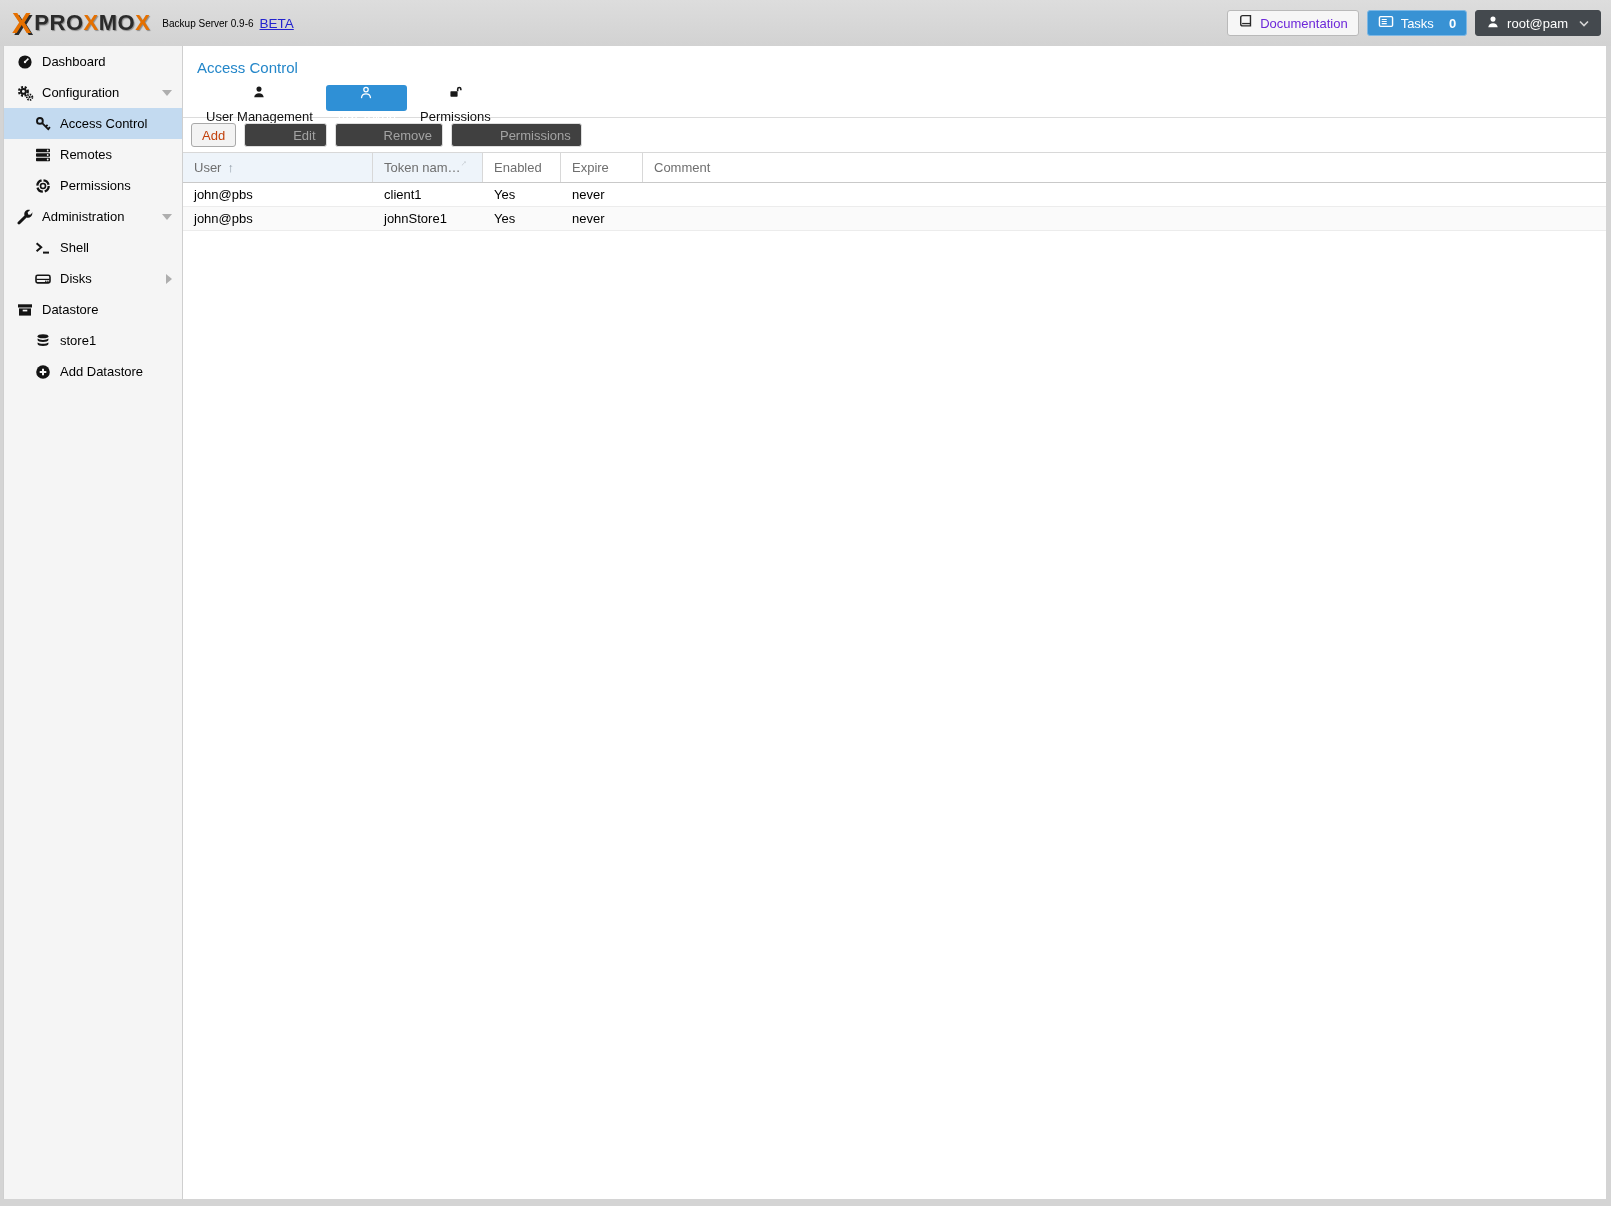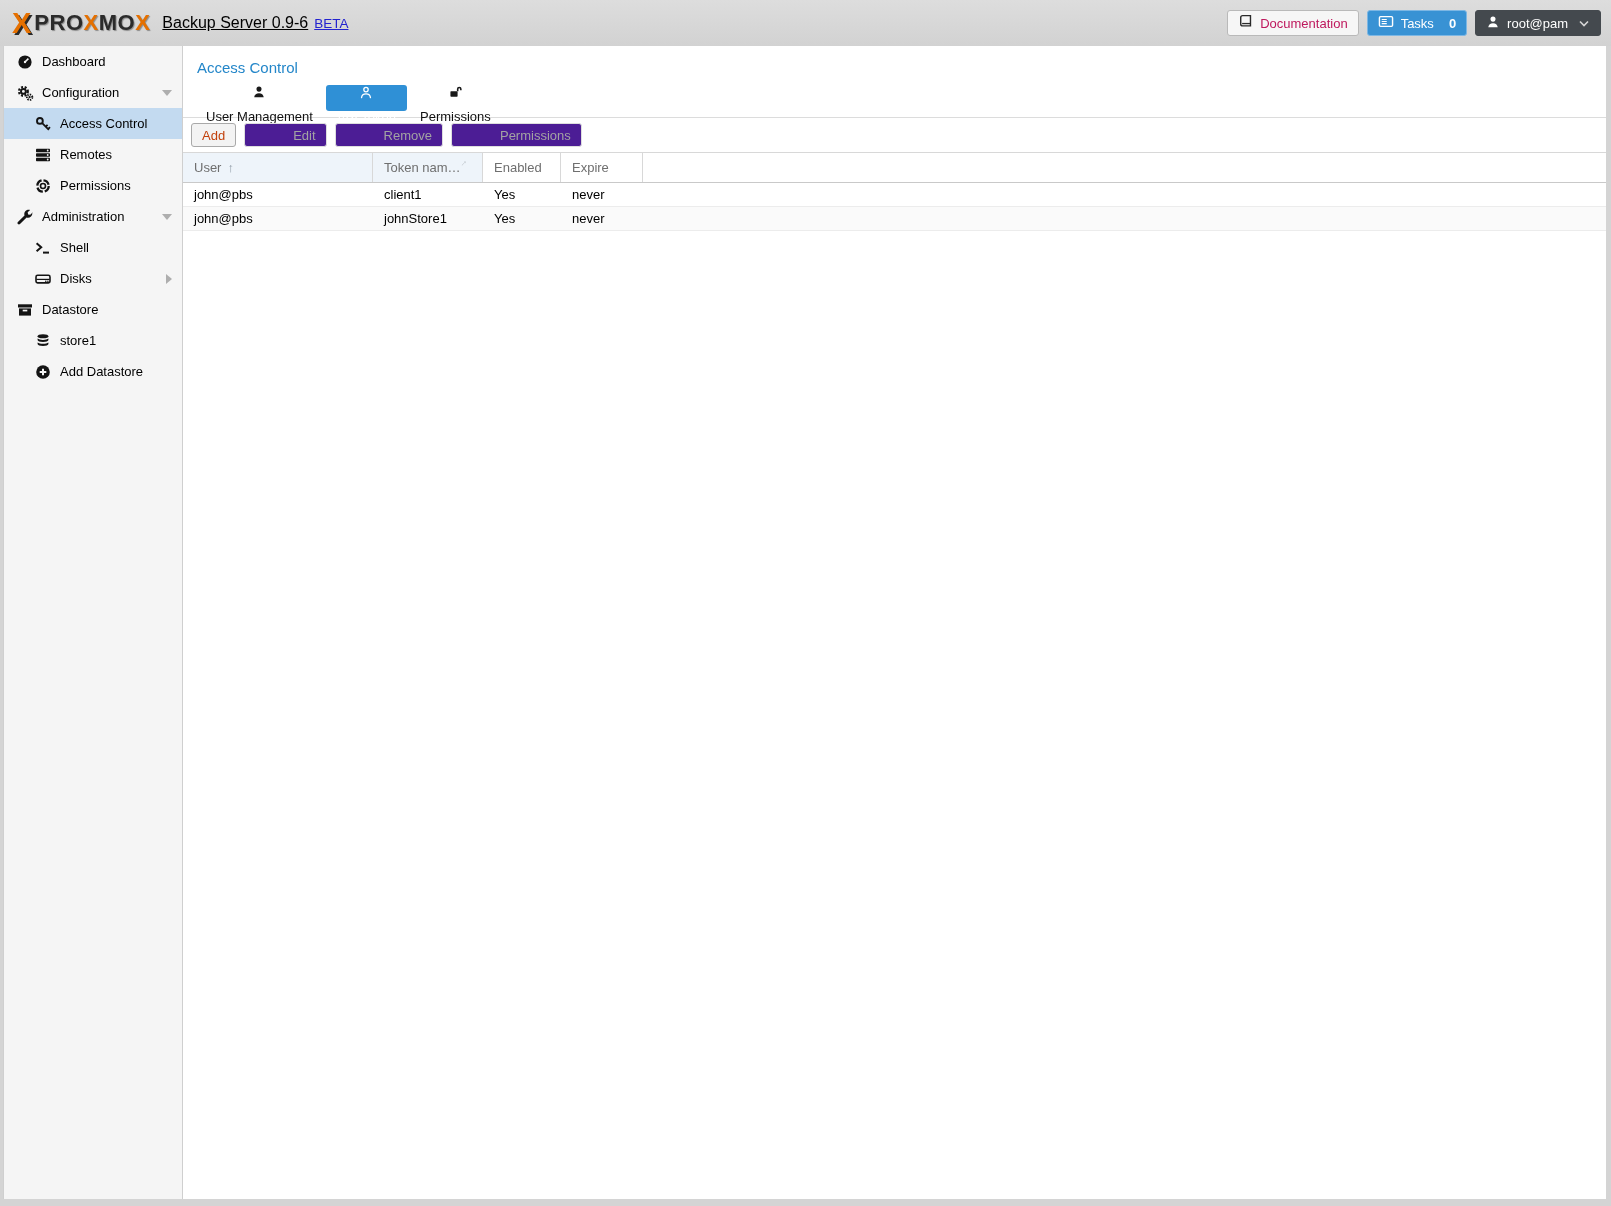--- a/index.html
+++ b/index.html
@@ -12,26 +12,26 @@
   }
   
   .topbar { height:46px; display:flex; align-items:center; padding:0 10px 0 12px;
     background:linear-gradient(180deg,#dddddd,#d2d2d2); }
   .logo { display:flex; align-items:center; line-height:1; }
   .logo-mark { font-size:29px; font-weight:900; color:#E57000;
     text-shadow:2px 2px 0 #2a2a2a; margin-right:3px; }
   .logo-word { font-size:22px; font-weight:800; letter-spacing:.5px; color:#2b2b2b;
     text-shadow:1px 1px 1px rgba(0,0,0,.35); }
   .logo-word .orange { color:#E57000; }
-  .product { margin-left:12px; font-size:16px; color:#000;text-decoration:underline; }
+  .product { margin-left:12px; font-size:10px; color:#000; }
   .beta { margin-left:6px; color:#2323cf; text-decoration:underline; font-size:13.5px; cursor:pointer; }
   .topbar-right { margin-left:auto; display:flex; gap:8px; align-items:center; }
   .tb-btn { height:26px; display:flex; align-items:center; gap:7px; padding:0 10px;
     border-radius:3px; cursor:pointer; white-space:nowrap; }
-  .btn-doc { background:#f6f6f6; border:1px solid #b9b9b9; color:#be185d; }
+  .btn-doc { background:#f6f6f6; border:1px solid #b9b9b9; color:#6d28d9; }
   .btn-tasks { background:#3892d4; border:1px solid #7db7e4; color:#fff; }
   .btn-tasks .count { font-weight:bold; margin-left:8px; }
   .btn-user { background:#44494e; border:1px solid #44494e; color:#fff; }
   .chev { margin-left:3px; display:flex; }
 
   
   .content { display:flex; margin:0 5px 12px 3px; height:1153px; }
   .sidebar { width:180px; background:#f5f5f5; border-left:1px solid #cfcfcf;
     border-right:1px solid #cfcfcf; flex-shrink:0; padding-top:0; }
   .nav-item { height:31px; display:flex; align-items:center; position:relative;
@@ -50,21 +50,21 @@
   .main { flex:1; background:#fff; display:flex; flex-direction:column; overflow:hidden; }
   .page-title { color:#2386c9; font-size:15px; padding:13px 14px 9px; }
   .tabs { display:flex; gap:2px; padding:0 0 6px 12px; border-bottom:1px solid #dcdcdc; }
   .tab { height:26px; display:flex; align-items:center; gap:7px; padding:0 11px;
     border-radius:3px; color:#111; cursor:pointer;flex-direction:column; }
   .tab.active { background:#2f90d6; color:#fff; }
   .toolbar { display:flex; gap:8px; padding:5px 8px; border-bottom:1px solid #d8d8d8; }
   .tbtn { height:24px; padding:0 10px; display:flex; align-items:center; border-radius:3px;
     font-size:13px; cursor:pointer; }
   .tbtn.enabled { background:#f3f3f3; border:1px solid #a9a9a9; color:#c2410c; }
-  .tbtn.disabled { background:#4c1d95; border:1px solid #dedede; color:#a3a3a3;padding-left:48px; }
+  .tbtn.disabled { background:#404040; border:1px solid #dedede; color:#a3a3a3;padding-left:48px; }
 
   .grid-header { display:flex; height:30px; border-bottom:1px solid #c9c9c9; }
   .gh-cell { display:flex; align-items:center; padding-left:11px; border-right:1px solid #d8d8d8;
     color:#6f6f6f; background:#fff; cursor:pointer; overflow:hidden; white-space:nowrap; }
   .gh-cell.sorted { background:#eef4fa; }
   .col-user { width:190px;text-align:center; } .col-token { width:110px; } .col-enabled { width:78px;align-items:center; }
   .col-expire { width:82px; } .col-comment { flex:1; border-right:none; }
   .sort-arrow { color:#8f9aa5; margin-left:6px; font-size:13px; }
   .sort-mini { color:#b5bbc1; font-size:9px; display:inline-block; transform:rotate(45deg);
     margin-left:1px; position:relative; top:-5px; }
@@ -303,20 +303,23 @@
       <div class="gh-cell col-token sorted">
         <span>Token nam…</span>
         <span class="sort-mini">↑</span>
       </div>
       <div class="gh-cell col-enabled">
         <span>Enabled</span>
       </div>
       <div class="gh-cell col-expire">
         <span>Expire</span>
       </div>
+      <div class="gh-cell col-comment">
+        <span>Comment</span>
+      </div>
     </div>
 
     <div>
       <div class="grid-row">
         <div class="gr-cell col-user">john@pbs</div>
         <div class="gr-cell col-token">client1</div>
         <div class="gr-cell col-enabled">Yes</div>
         <div class="gr-cell col-expire">never</div>
         <div class="gr-cell col-comment"></div>
       </div>

